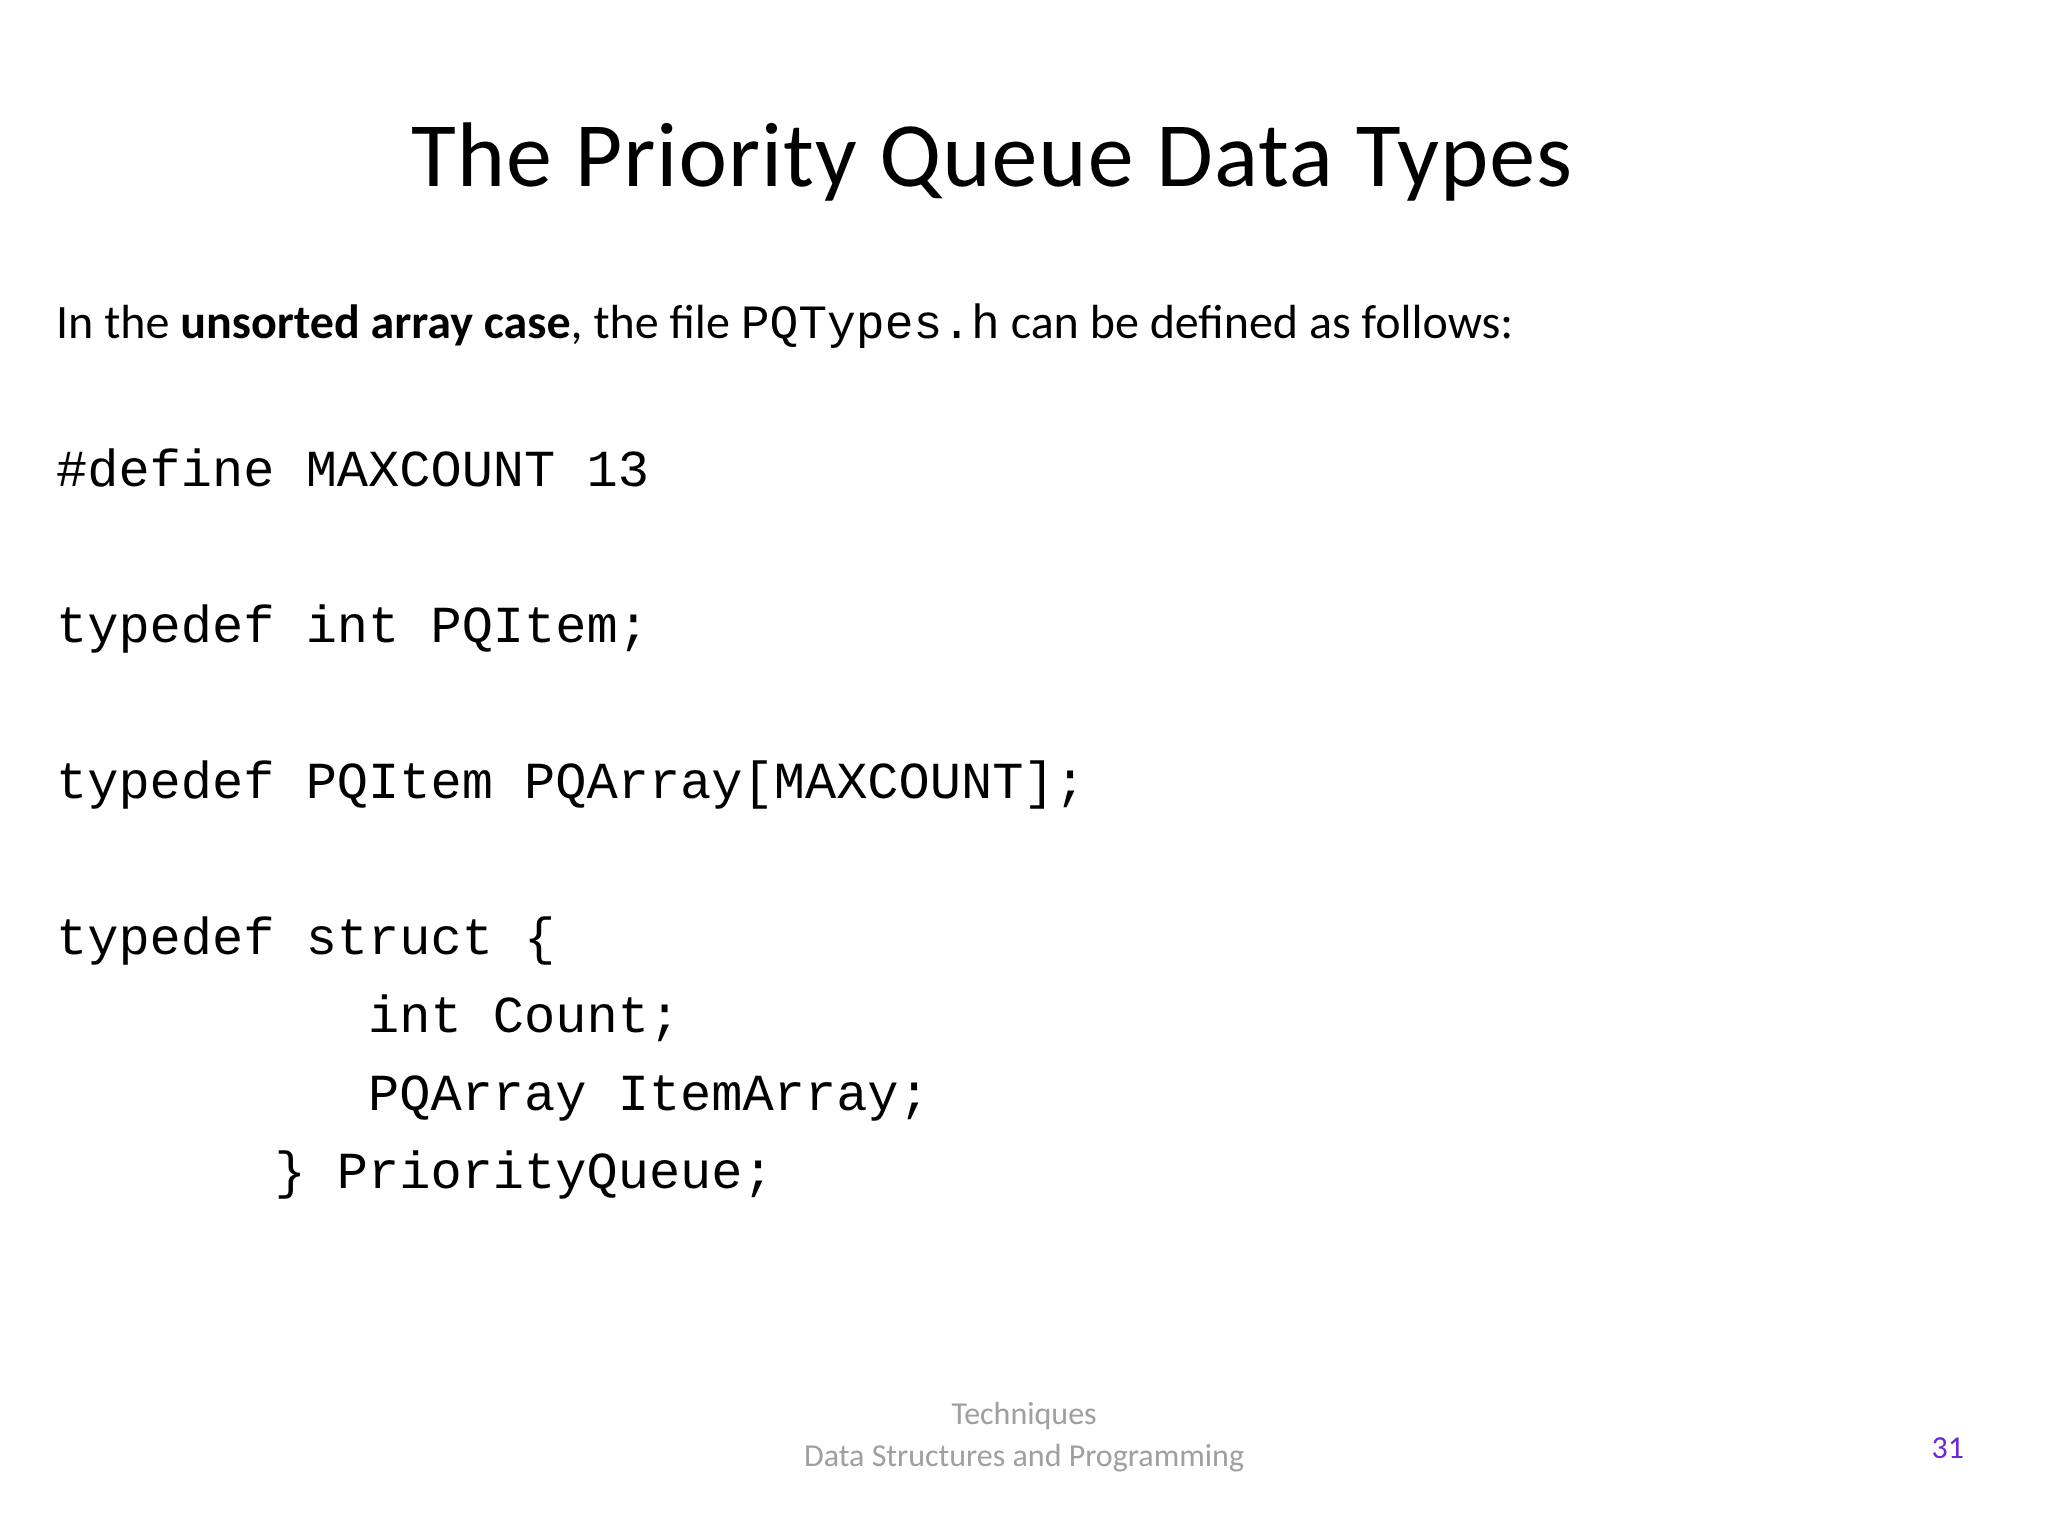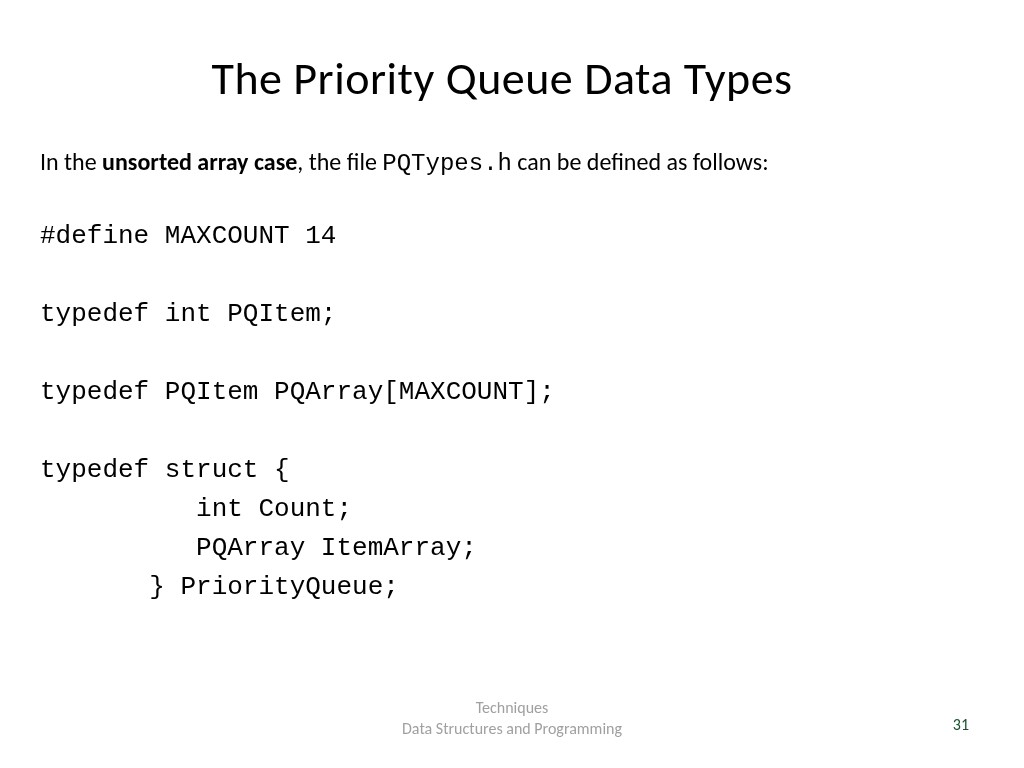--- a/index.html
+++ b/index.html
@@ -12,21 +12,21 @@
       height: 768px;
       background: #ffffff;
       font-family: Calibri, "Segoe UI", Arial, sans-serif;
       color: #000000;
       position: relative;
       overflow: hidden;
     }
     .slide {
       width: 100%;
       height: 100%;
-      padding: 50px 60px 40px 40px;
+      padding: 50px 60px 40px 28px;
       position: relative;
     }
     .title {
       font-size: 46px;
       font-weight: 400;
       text-align: center;
       margin-bottom: 40px;
       letter-spacing: 0.5px;
     }
     .body-text {
@@ -56,38 +56,38 @@
       align-items: center;
       font-size: 16px;
       color: #a0a0a0;
     }
     .footer-text {
       text-align: center;
       line-height: 1.3;
     }
     .page-number {
       position: absolute;
-      right: 55px;
+      right: 42px;
       bottom: 34px;
       font-size: 16px;
-      color: #14532d;
+      color: #6d28d9;
       text-align: center;
     }
   </style>
 </head>
 <body>
 
 <div class="slide">
   <h1 class="title">The Priority Queue Data Types</h1>
 
   <p class="body-text">
     <span>In the </span><span class="bold">unsorted array case</span><span>, the file </span><span class="mono">PQTypes.h</span><span>  can be defined as follows:</span>
   </p>
 
-  <div class="code-block">#define MAXCOUNT 14
+  <div class="code-block">#define MAXCOUNT 13
 
 typedef int PQItem;
 
 typedef PQItem PQArray[MAXCOUNT];
 
 typedef struct {
           int Count;
           PQArray ItemArray;
        } PriorityQueue;</div>
 

